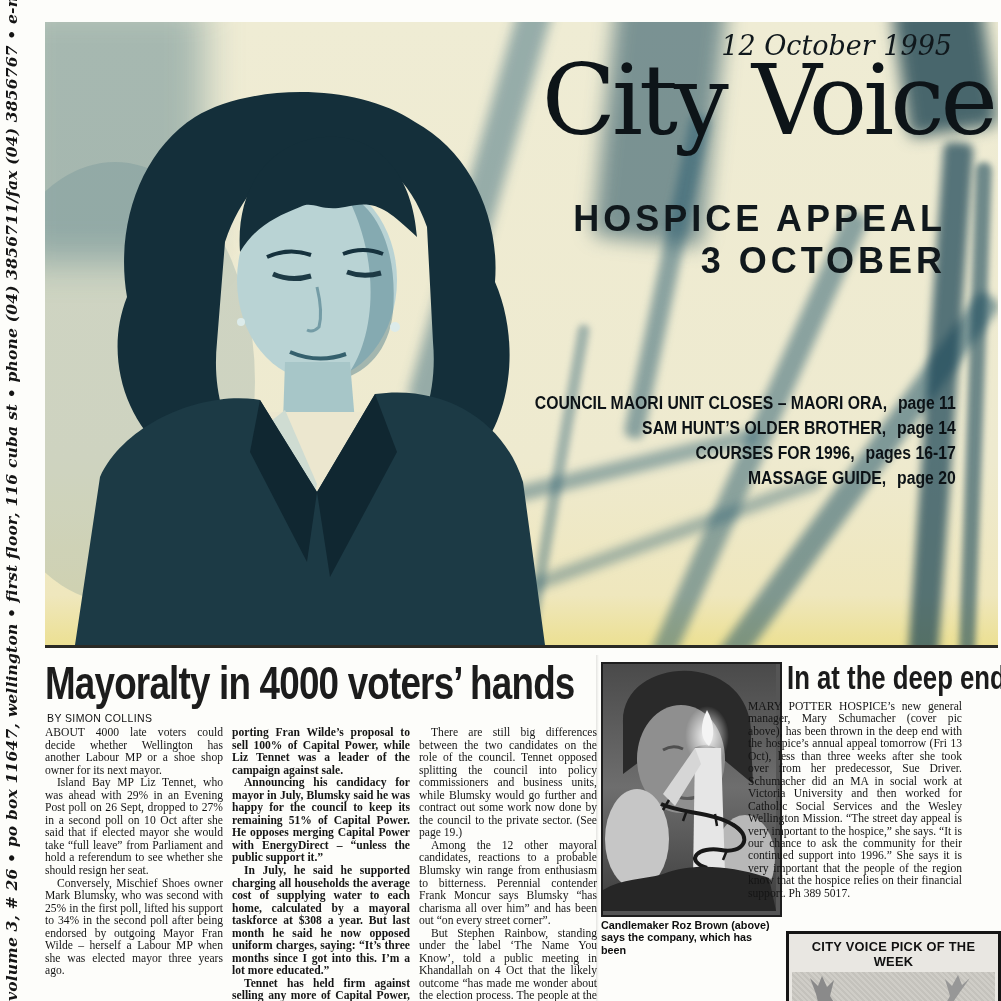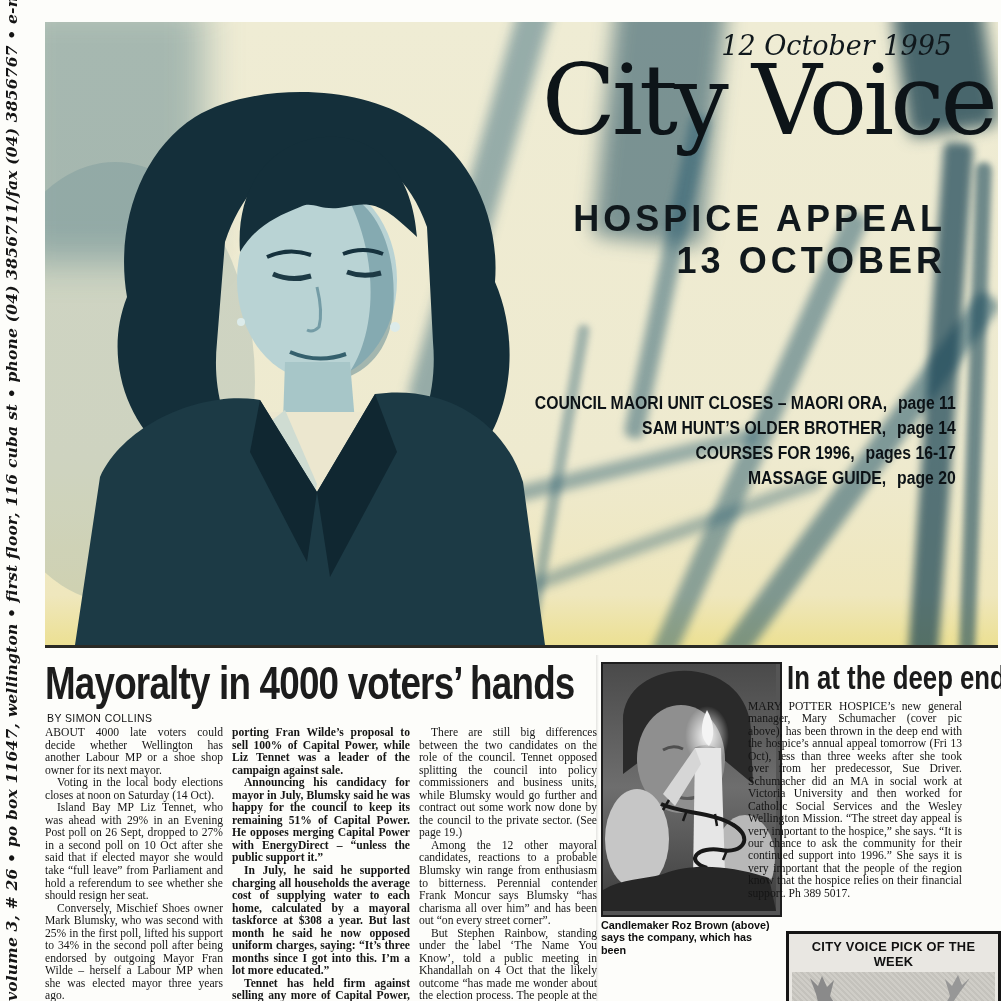--- a/index.html
+++ b/index.html
@@ -113,21 +113,21 @@
 
       <path fill="#1c3a45" d="M30,623 L55,455 C80,400 160,368 215,378 L272,470 L330,372 C400,362 460,400 478,460 L500,623 Z"></path>
       <path fill="#102731" d="M215,378 L272,470 L262,540 L205,430 Z"></path>
       <path fill="#102731" d="M330,372 L272,470 L285,555 L352,430 Z"></path>
     </svg>
 
     <div id="date">12 October 1995</div>
     <div id="masthead">City Voice</div>
     <div id="banner">
       <div>HOSPICE APPEAL</div>
-      <div>13 OCTOBER</div>
+      <div>3 OCTOBER</div>
     </div>
     <div id="contents">
       <div class="toc-row">
         <span>COUNCIL MAORI UNIT CLOSES – MAORI ORA,</span>
           <span>page 11</span>
       </div>
       <div class="toc-row">
         <span>SAM HUNT’S OLDER BROTHER,</span>
           <span>page 14</span>
       </div>
@@ -140,21 +140,20 @@
           <span>page 20</span>
       </div>
     </div>
   </div>
 
   <div id="headline">Mayoralty in 4000 voters’ hands</div>
   <div id="byline">BY SIMON COLLINS</div>
 
   <div id="col1" class="col">
     <p>ABOUT 4000 late voters could decide whether Wellington has another Labour MP or a shoe shop owner for its next mayor.</p>
-    <p class="ind">Voting in the local body elections closes at noon on Saturday (14 Oct).</p>
     <p class="ind">Island Bay MP Liz Tennet, who was ahead with 29% in an Evening Post poll on 26 Sept, dropped to 27% in a second poll on 10 Oct after she said that if elected mayor she would take “full leave” from Parliament and hold a referendum to see whether she should resign her seat.</p>
     <p class="ind">Conversely, Mischief Shoes owner Mark Blumsky, who was second with 25% in the first poll, lifted his support to 34% in the second poll after being endorsed by outgoing Mayor Fran Wilde – herself a Labour MP when she was elected mayor three years ago.</p>
 
   </div>
   <div id="col2" class="col">
     <p>porting Fran Wilde’s proposal to sell 100% of Capital Power, while Liz Tennet was a leader of the campaign against sale.</p>
     <p class="ind">Announcing his candidacy for mayor in July, Blumsky said he was happy for the council to keep its remaining 51% of Capital Power. He opposes merging Capital Power with EnergyDirect – “unless the public support it.”</p>
     <p class="ind">In July, he said he supported charging all households the average cost of supplying water to each home, calculated by a mayoral taskforce at $308 a year. But last month he said he now opposed uniform charges, saying: “It’s three months since I got into this. I’m a lot more educated.”</p>
     <p class="ind">Tennet has held firm against selling any more of Capital Power, and opposes a merger with EnergyDirect because it would mean the council losing</p>
   </div>

